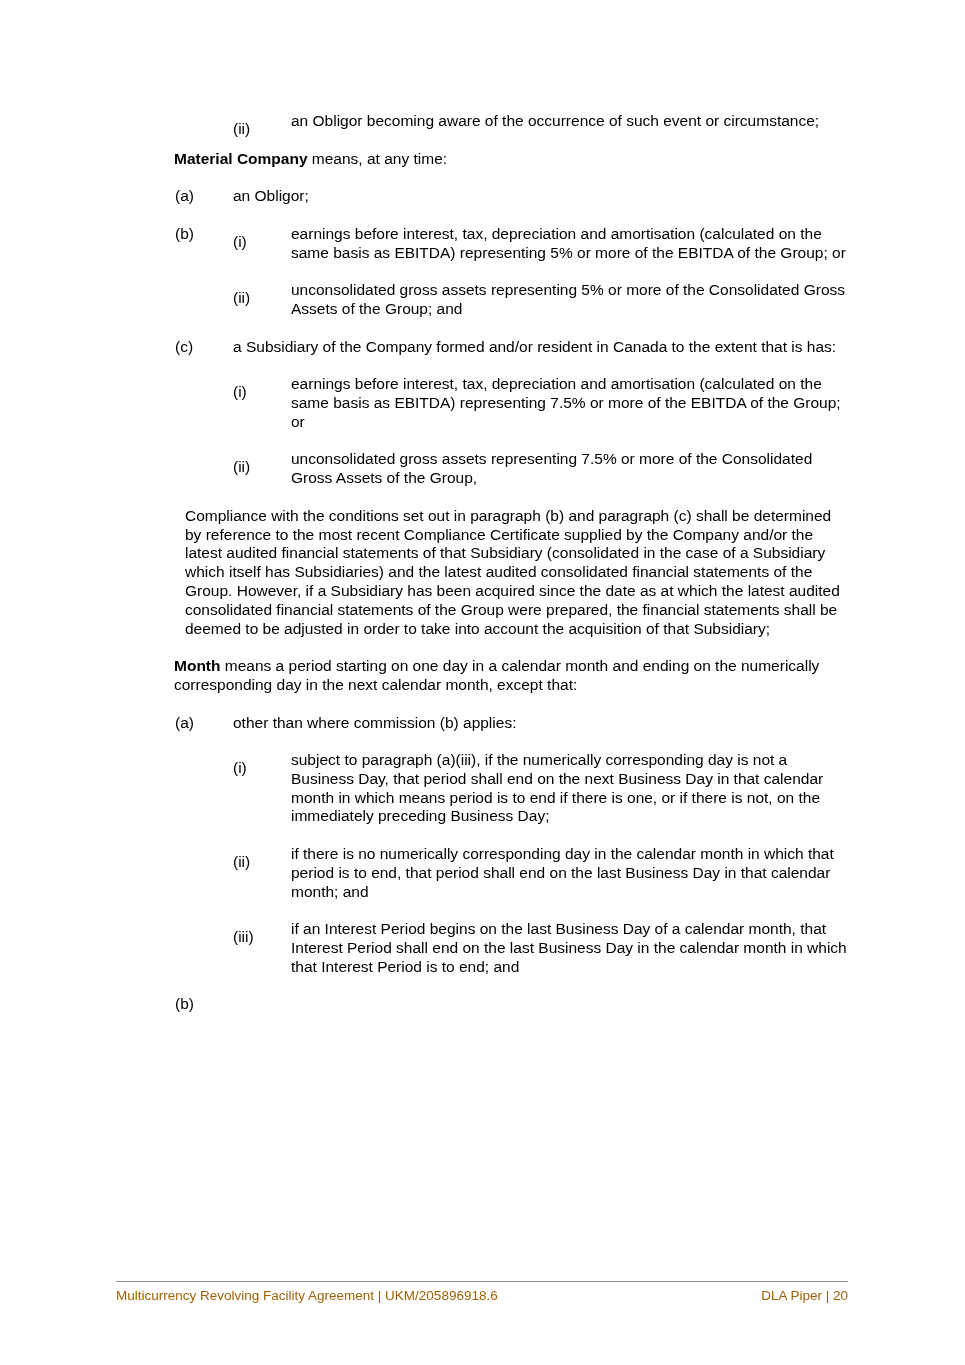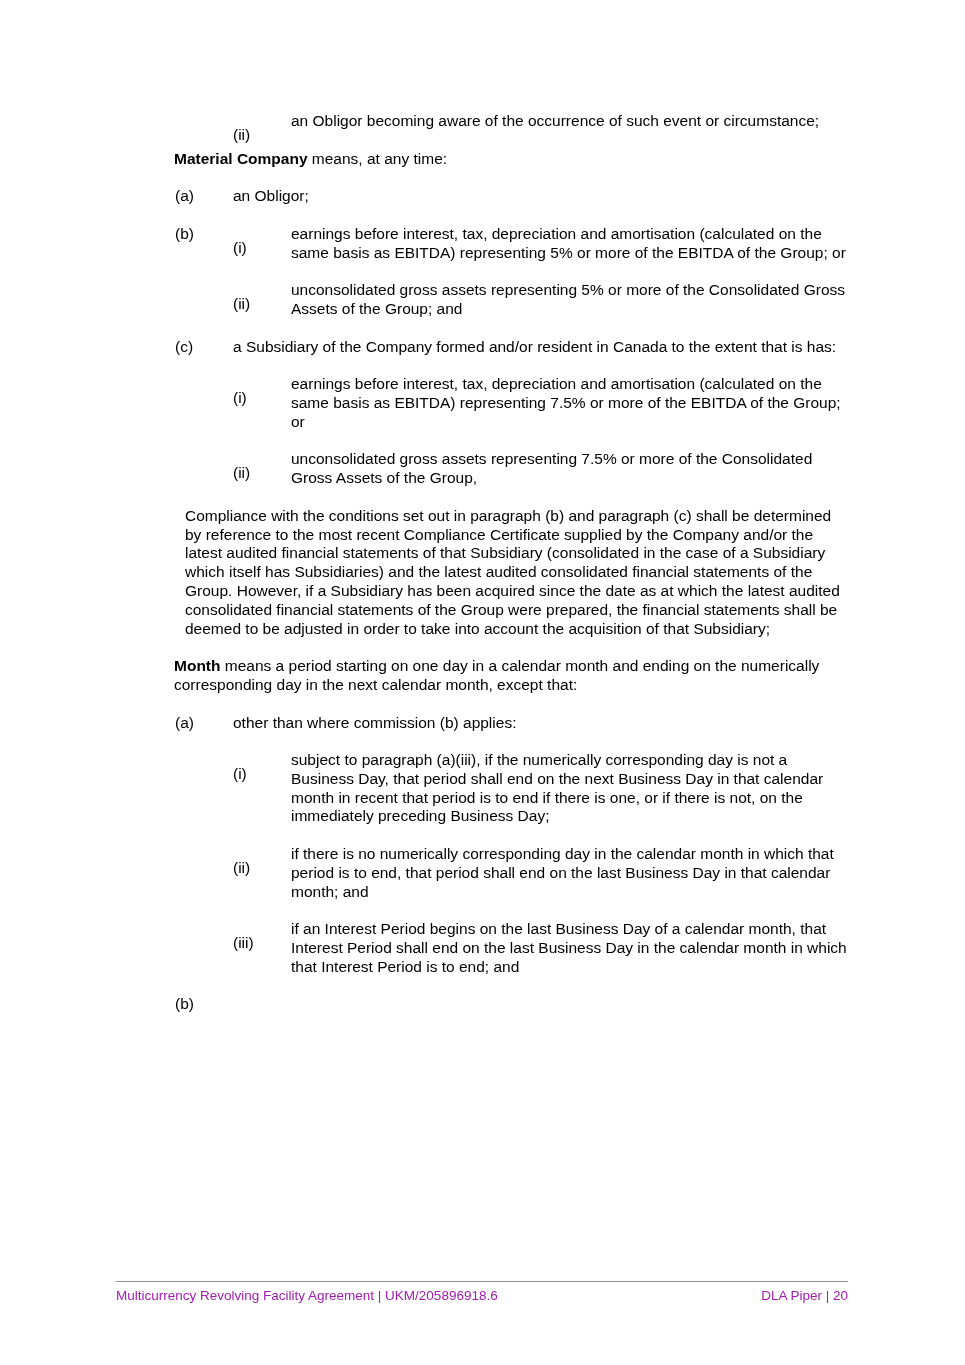--- a/index.html
+++ b/index.html
@@ -33,56 +33,56 @@
   }
   .para.cont.level1 {
     margin-left: 68px;
   }
   .item {
     position: relative;
   }
   .item.level1 { padding-left: 116px; }
   .item.level1 > .label { position: absolute; left: 58px; top: 0; }
   .item.level2 { padding-left: 174px; }
-  .item.level2 > .label { position: absolute; left: 116px; top: 14px; text-align: center; }
+  .item.level2 > .label { position: absolute; left: 116px; top: 8px; text-align: center; }
   b { font-weight: bold; }
   .footer {
     position: absolute;
     left: 116px;
     right: 117px;
     top: 1281px;
     border-top: 1px solid #909090;
   }
   .footer-row {
     display: flex;
     justify-content: space-between;
     padding-top: 6px;
     font-size: 13.5px;
     line-height: 16px;
-    color: #a21caf;
+    color: #a16207;
   }
 </style>
 </head>
 <body>
 
 <div class="page">
   <div class="content">
       <div class="para item level2"><span class="label">(ii)</span><span>an Obligor becoming aware of the occurrence of such event or circumstance;</span></div>
       <p class="para def"><b>Material Company</b> means, at any time:</p>
       <div class="para item level1"><span class="label">(a)</span><span>an Obligor;</span></div>
       <div class="para item level1"><span class="label">(b)</span></div>
       <div class="para item level2"><span class="label">(i)</span><span>earnings before interest, tax, depreciation and amortisation (calculated on the same basis as EBITDA) representing 5% or more of the EBITDA of the Group; or</span></div>
       <div class="para item level2"><span class="label">(ii)</span><span>unconsolidated gross assets representing 5% or more of the Consolidated Gross Assets of the Group; and</span></div>
       <div class="para item level1"><span class="label">(c)</span><span>a Subsidiary of the Company formed and/or resident in Canada to the extent that is has:</span></div>
       <div class="para item level2"><span class="label">(i)</span><span>earnings before interest, tax, depreciation and amortisation (calculated on the same basis as EBITDA) representing 7.5% or more of the EBITDA of the Group; or</span></div>
       <div class="para item level2"><span class="label">(ii)</span><span>unconsolidated gross assets representing 7.5% or more of the Consolidated Gross Assets of the Group,</span></div>
       <p class="para cont level1">Compliance with the conditions set out in paragraph (b) and paragraph (c) shall be determined by reference to the most recent Compliance Certificate supplied by the Company and/or the latest audited financial statements of that Subsidiary (consolidated in the case of a Subsidiary which itself has Subsidiaries) and the latest audited consolidated financial statements of the Group. However, if a Subsidiary has been acquired since the date as at which the latest audited consolidated financial statements of the Group were prepared, the financial statements shall be deemed to be adjusted in order to take into account the acquisition of that Subsidiary;</p>
       <p class="para def"><b>Month</b> means a period starting on one day in a calendar month and ending on the numerically corresponding day in the next calendar month, except that:</p>
       <div class="para item level1"><span class="label">(a)</span><span>other than where commission (b) applies:</span></div>
-      <div class="para item level2"><span class="label">(i)</span><span>subject to paragraph (a)(iii), if the numerically corresponding day is not a Business Day, that period shall end on the next Business Day in that calendar month in recent that period is to end if there is one, or if there is not, on the immediately preceding Business Day;</span></div>
+      <div class="para item level2"><span class="label">(i)</span><span>subject to paragraph (a)(iii), if the numerically corresponding day is not a Business Day, that period shall end on the next Business Day in that calendar month in which means period is to end if there is one, or if there is not, on the immediately preceding Business Day;</span></div>
       <div class="para item level2"><span class="label">(ii)</span><span>if there is no numerically corresponding day in the calendar month in which that period is to end, that period shall end on the last Business Day in that calendar month; and</span></div>
       <div class="para item level2"><span class="label">(iii)</span><span>if an Interest Period begins on the last Business Day of a calendar month, that Interest Period shall end on the last Business Day in the calendar month in which that Interest Period is to end; and</span></div>
       <div class="para item level1"><span class="label">(b)</span></div>
     </div>
   <div class="footer">
     <div class="footer-row">
       <span>Multicurrency Revolving Facility Agreement | UKM/205896918.6</span>
       <span>DLA Piper | 20</span>
     </div>
   </div>

